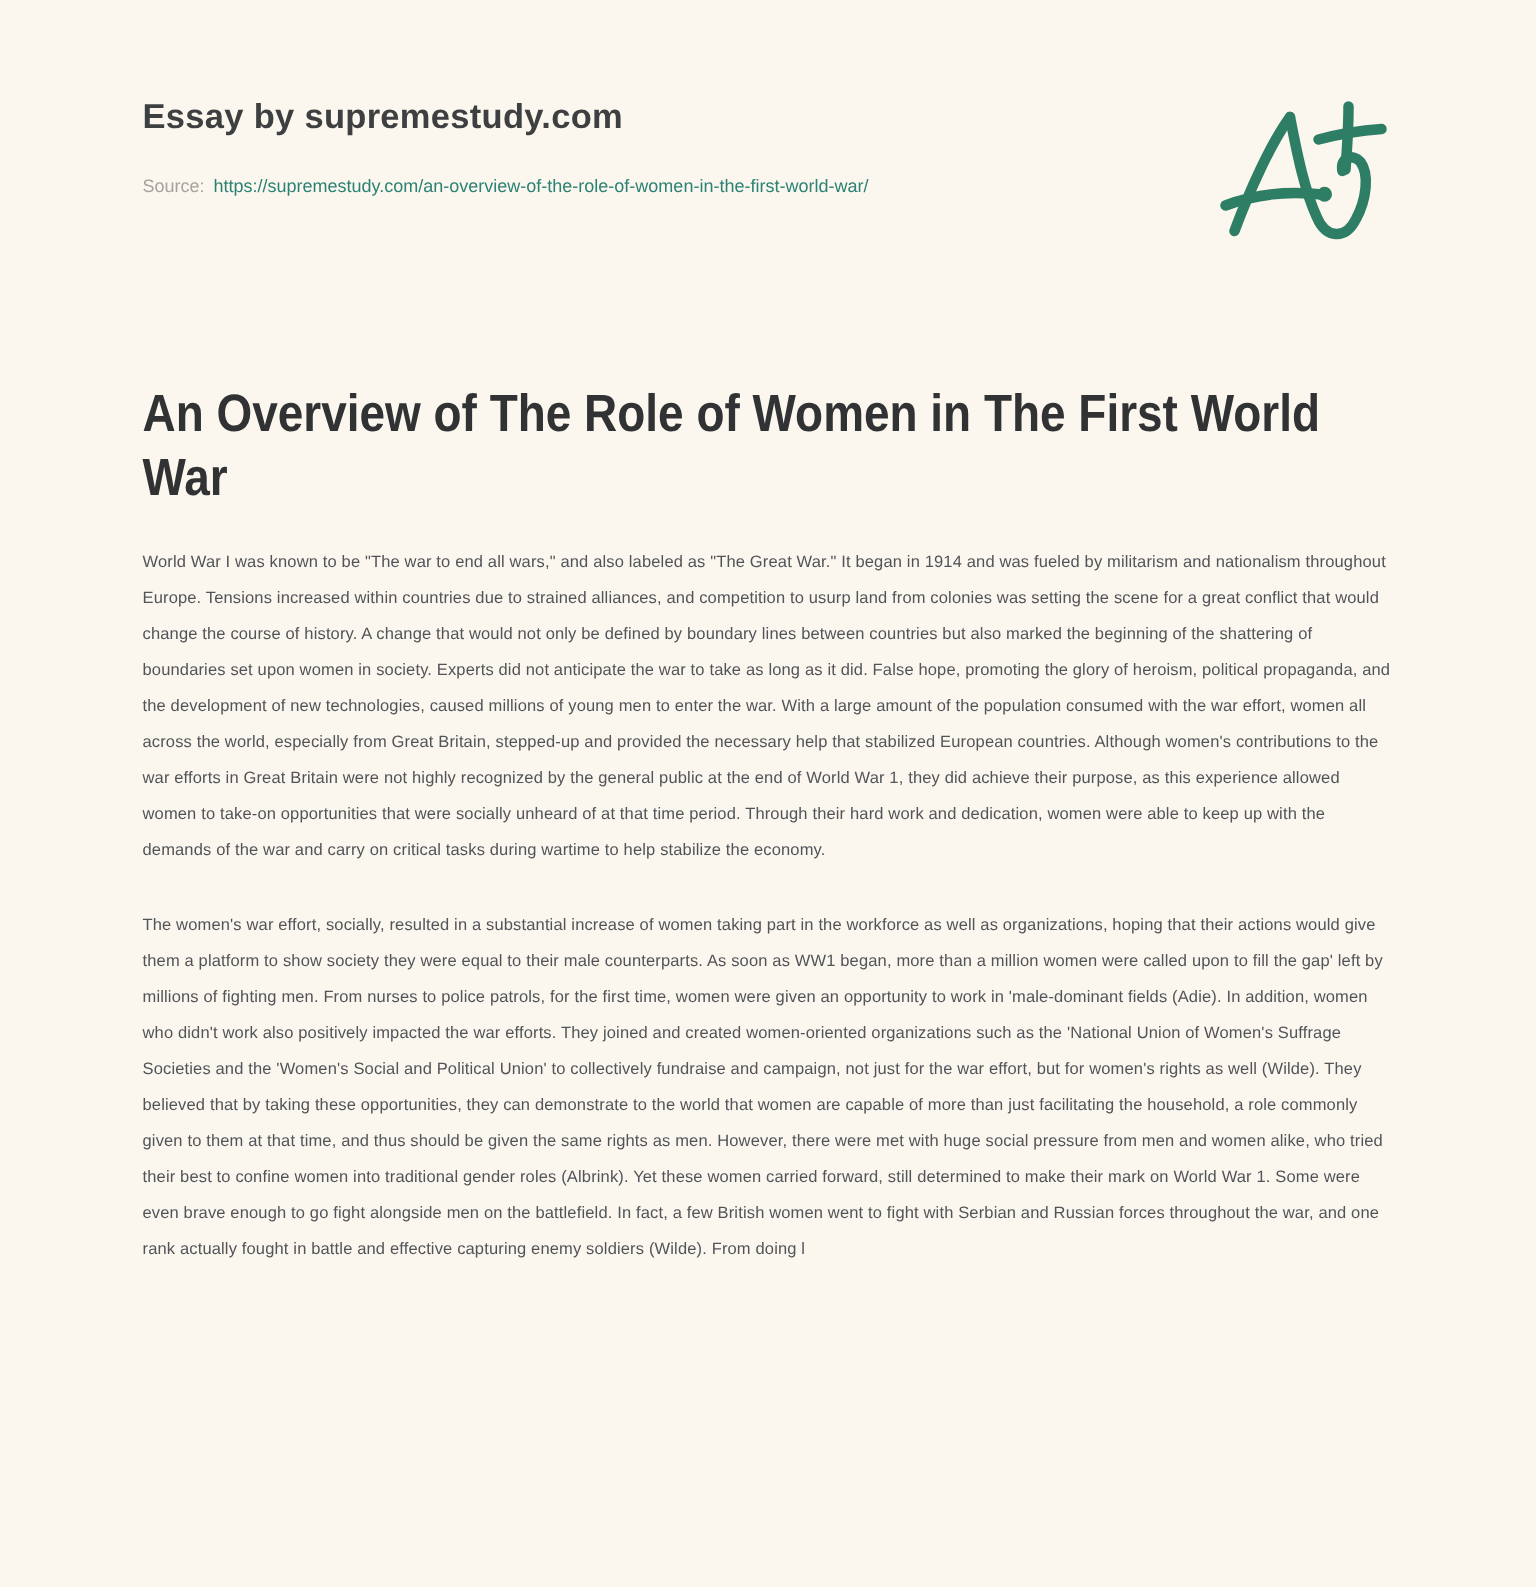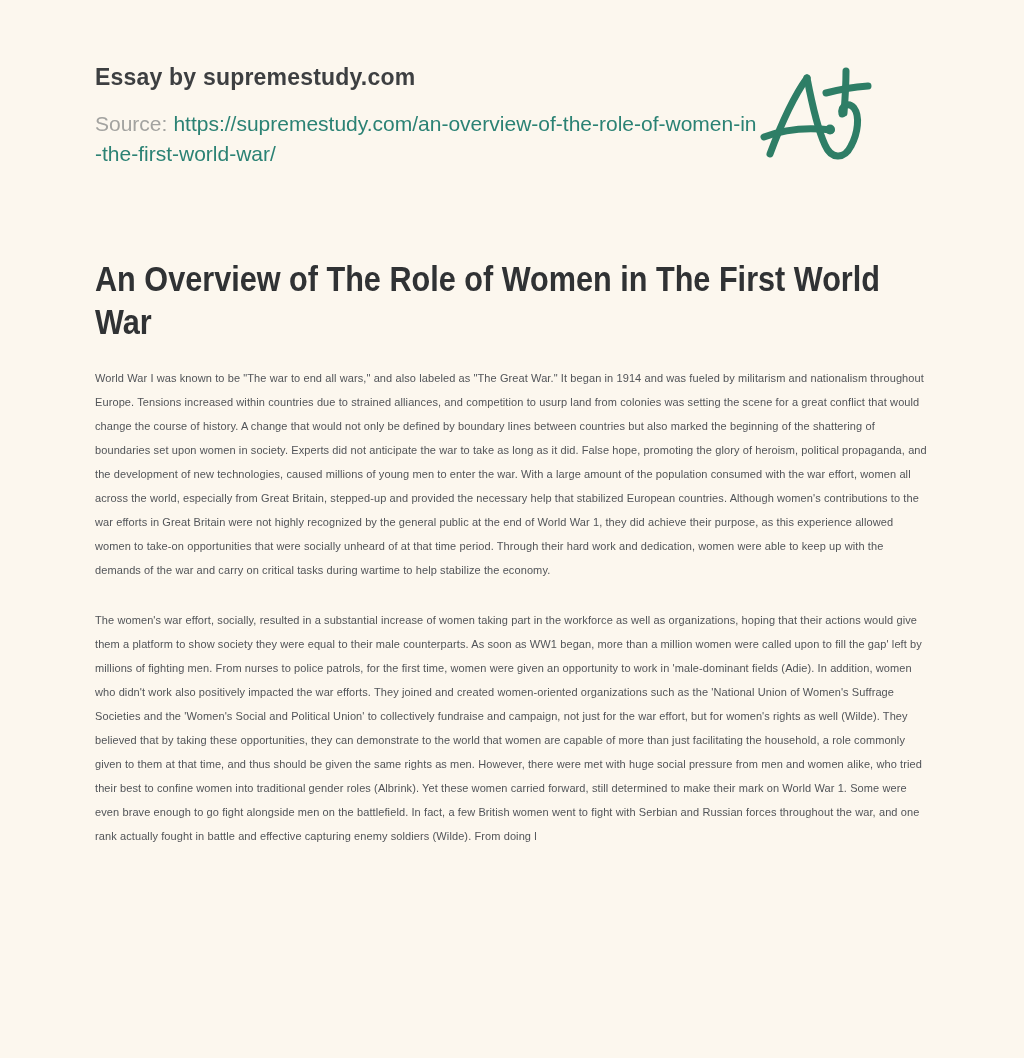--- a/index.html
+++ b/index.html
@@ -12,33 +12,33 @@
     width: 1024px;
     height: 1058px;
     background: #fcf7ee;
     box-sizing: border-box;
     padding: 64px 94px 0 95px;
     overflow: hidden;
     font-family: "Liberation Sans", sans-serif;
   }
   .header {
     display: flex;
-    justify-content: flex-start;
+    justify-content: space-between;
     align-items: flex-start;
   }
   .byline {
     font-size: 23px;
     font-weight: 700;
     color: #3d3f41;
     letter-spacing: 0.2px;
     margin-bottom: 18px;
   }
   .source {
     width: 662px;
-    font-size: 21px;
+    font-size: 12px;
     line-height: 30px;
     word-break: break-all;
     color: #a3a3a0;
   }
   .source-label {
     color: #a3a3a0;
     margin-right: 6px;
   }
   .source-link {
     color: #2b8274;

